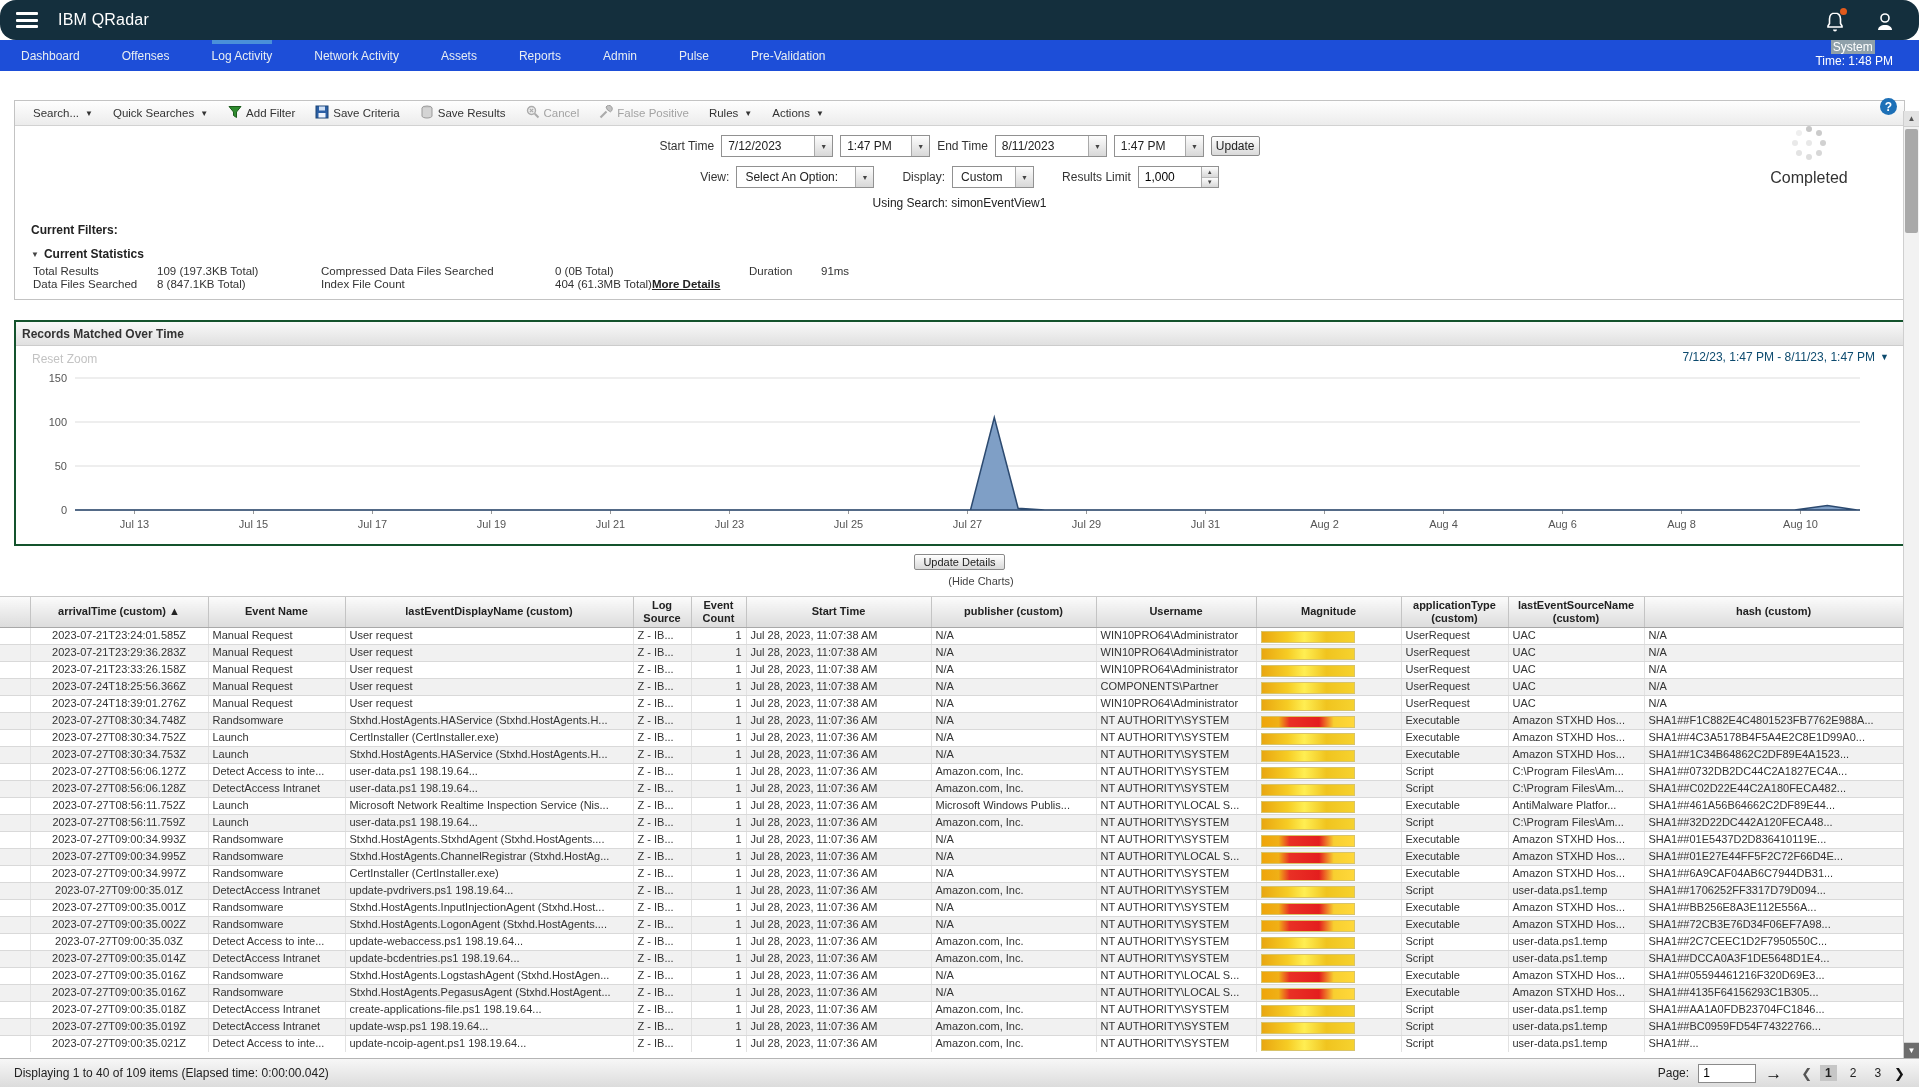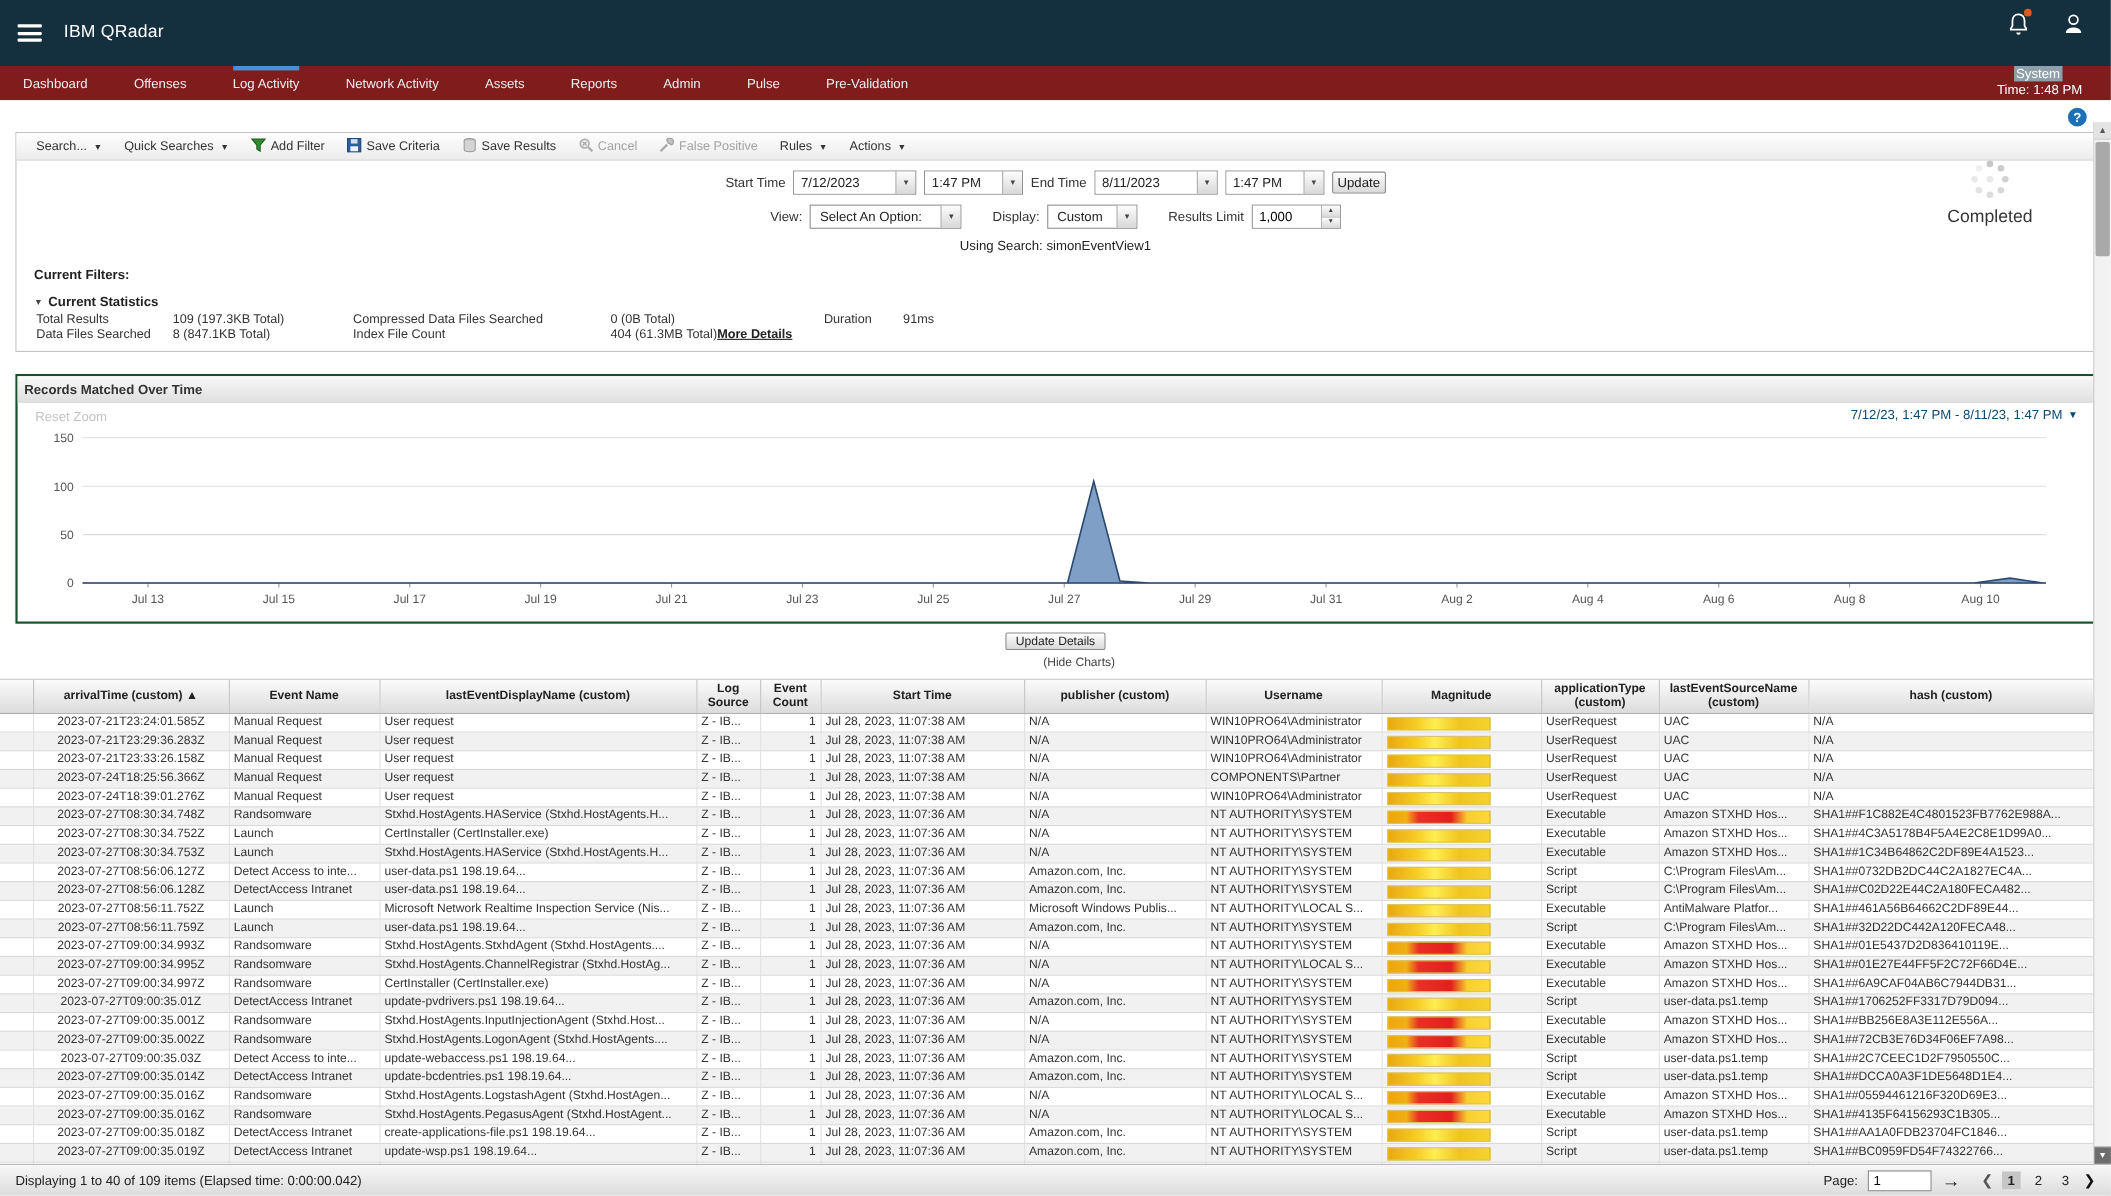--- a/index.html
+++ b/index.html
@@ -1,29 +1,29 @@
 <!DOCTYPE html>
 <html><head>
 <meta charset="utf-8">
 <style>
   * { margin:0; padding:0; box-sizing:border-box; }
   html,body { width:1919px; height:1087px; overflow:hidden; background:#fff;
     font-family:"Liberation Sans","DejaVu Sans",sans-serif; color:#333; }
 
   
-  .topbar{height:60px;background:#142f3d;display:flex;align-items:center;position:relative;}
+  .topbar{height:40px;background:#142f3d;display:flex;align-items:center;position:relative;border-radius:16px;}
   .hamburger{width:22px;height:16px;margin-left:16px;display:flex;flex-direction:column;justify-content:space-between;cursor:pointer;}
   .hamburger span{display:block;height:3px;background:#fff;border-radius:1px;}
   .app-title{color:#fff;font-size:16px;margin-left:20px;letter-spacing:.2px;}
   .topbar-right{position:absolute;right:22px;top:0;height:44px;display:flex;align-items:center;gap:26px;}
   .icon-btn{position:relative;width:24px;height:24px;cursor:pointer;}
   .notif-dot{position:absolute;top:-2px;right:0;width:7px;height:7px;border-radius:50%;background:#e25a1c;}
 
   
-  .navbar{height:31px;background:#7f1d1d;display:flex;align-items:stretch;position:relative;}
+  .navbar{height:31px;background:#1d4ed8;display:flex;align-items:stretch;position:relative;}
   .tabs{display:flex;align-items:stretch;}
   .tab{position:relative;color:#e8eef2;font-size:12px;padding:0 21px;display:flex;align-items:center;cursor:pointer;}
   .tab.active::before{content:"";position:absolute;top:0;left:50%;transform:translateX(-50%);width:60px;height:4px;background:#4a90d9;}
   .system-time{position:absolute;right:26px;top:0;height:31px;display:flex;align-items:center;color:#fff;font-size:12px;flex-direction:column;}
   .sys-hl{background:#8fa0aa;color:#fff;padding:0 2px;margin-right:3px;}
 
   
   .main-panel{position:relative;margin:29px 14px 0;border:1px solid #c3c3c3;background:#fff;}
   .toolbar{height:25px;background:linear-gradient(#fefefe,#ececec);border-bottom:1px solid #d2d2d2;display:flex;align-items:center;padding-left:10px;gap:4px;}
   .tb-item{display:inline-flex;align-items:center;gap:4px;font-size:11.5px;color:#333;padding:2px 8px;cursor:pointer;white-space:nowrap;}

